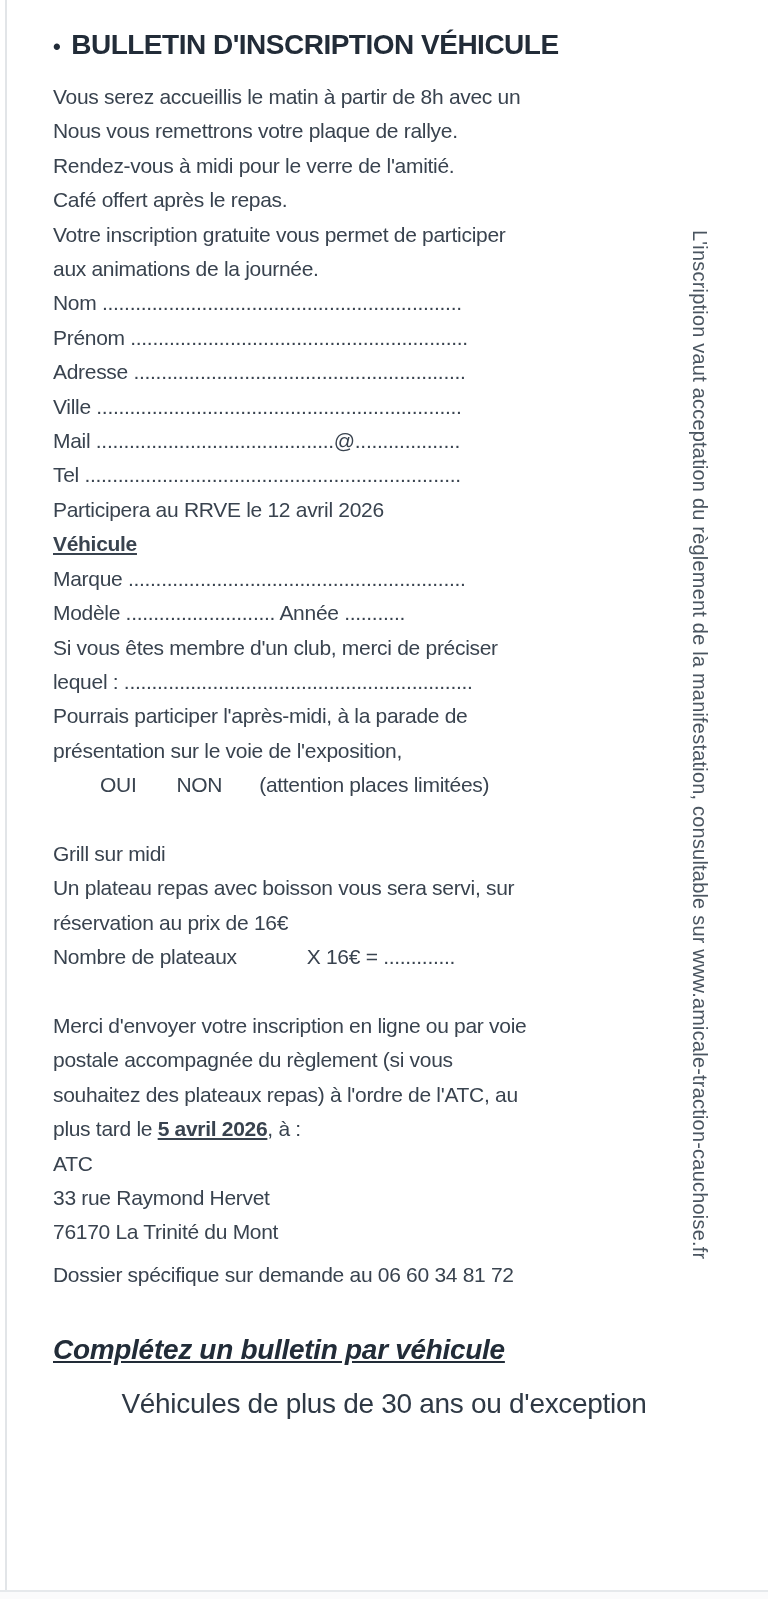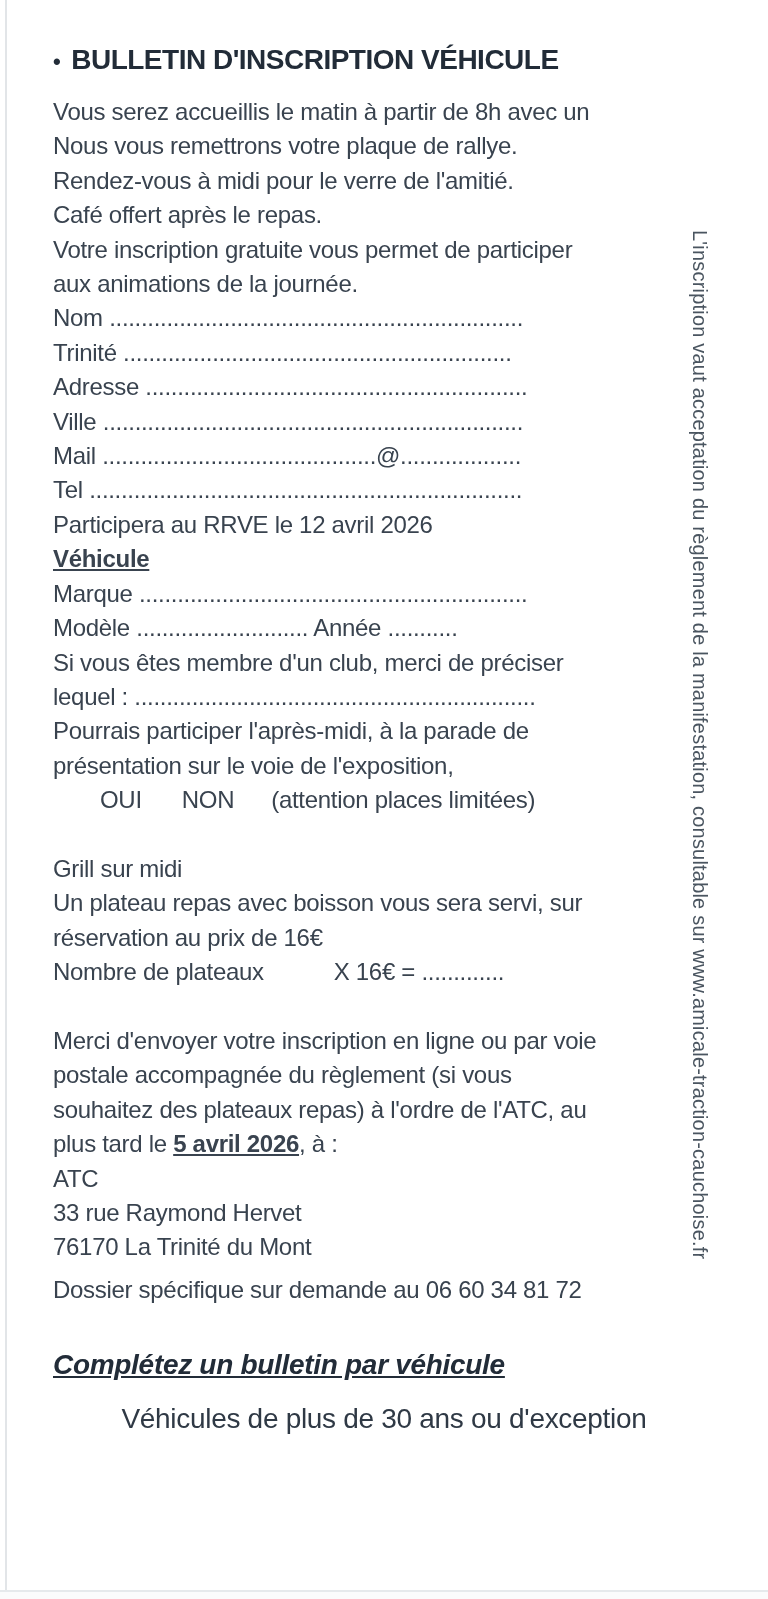--- a/index.html
+++ b/index.html
@@ -18,30 +18,30 @@
   }
   .edge-bottom {
     position: absolute; left: 0; top: 1590px;
     width: 768px; height: 2px; background: #e6e9ec;
   }
   .below-edge {
     position: absolute; left: 0; top: 1592px;
     width: 768px; height: 7px; background: #fbfbfc;
   }
   .content {
-    position: absolute; left: 53px; top: 41px; width: 662px;
+    position: absolute; left: 53px; top: 26px; width: 662px;
   }
   .section-title {
     margin: 0 0 14px 0;
     font-size: 28px; line-height: 38px; font-weight: bold;
     color: #222c38; letter-spacing: -0.5px; white-space: nowrap;
   }
   .section-title .bullet { font-size: 22px; margin-right: 11px; }
   .line {
-    font-size: 24px; line-height: 34.4px; letter-spacing: -0.3px;
+    font-size: 21px; line-height: 34.4px; letter-spacing: -0.3px;
     white-space: nowrap;
   }
   .gap-before { margin-top: 34.4px; }
   .bold-underline { font-weight: bold; text-decoration: underline; }
   .options-line { padding-left: 47px; }
   .opt-oui { margin-right: 40px; }
   .opt-non { margin-right: 37px; }
   .plateaux-formula { margin-left: 70px; }
   .boursier-title {
     margin: 8px 0 0 0;
@@ -81,21 +81,21 @@
     <h1 class="section-title"><span class="bullet">•</span><span>BULLETIN D'INSCRIPTION VÉHICULE</span></h1>
 
     <div class="line">Vous serez accueillis le matin à partir de 8h avec un</div>
     <div class="line">Nous vous remettrons votre plaque de rallye.</div>
     <div class="line">Rendez-vous à midi pour le verre de l'amitié.</div>
     <div class="line">Café offert après le repas.</div>
     <div class="line">Votre inscription gratuite vous permet de participer</div>
     <div class="line">aux animations de la journée.</div>
 
     <div class="line">Nom .................................................................</div>
-    <div class="line">Trinité .............................................................</div>
+    <div class="line">Prénom .............................................................</div>
     <div class="line">Adresse ............................................................</div>
     <div class="line">Ville ..................................................................</div>
     <div class="line">Mail ...........................................@...................</div>
     <div class="line">Tel ....................................................................</div>
 
     <div class="line">Participera au RRVE le 12 avril 2026</div>
 
     <div class="line"><span class="bold-underline">Véhicule</span></div>
     <div class="line">Marque .............................................................</div>
     <div class="line">Modèle ........................... Année ...........</div>

